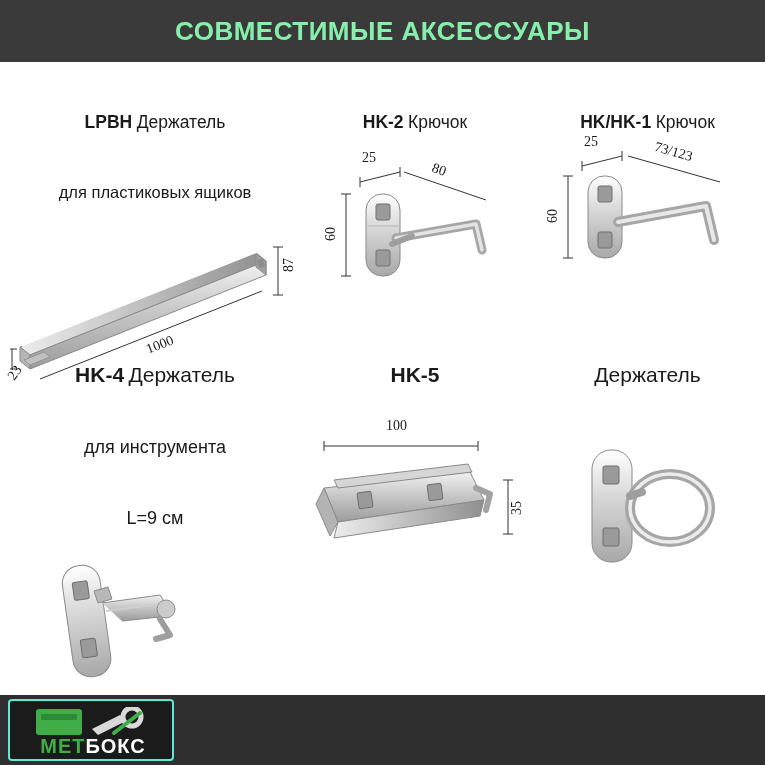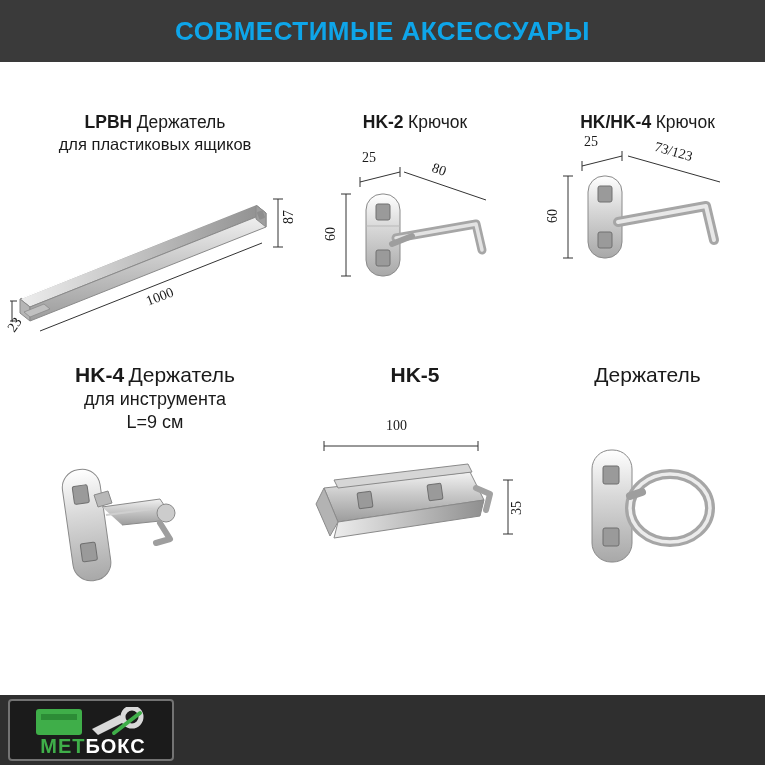--- a/index.html
+++ b/index.html
@@ -14,34 +14,34 @@
   }
   .page { width:765px; height:765px; position:relative; background:#fff; }
 
   
   .header {
     position:absolute; left:0; top:0; width:765px; height:62px;
     background:#3a3a3a;
     display:flex; align-items:center; justify-content:center;
   }
   .header-title {
-    color:#0ea5e9;
+    color:#86efac;
     font-size:26px;
     font-weight:bold;
     letter-spacing:0.5px;
   }
 
   
   .content { position:absolute; left:0; top:62px; width:765px; height:687px; background:#fff; }
   .cell { position:absolute; text-align:center; }
 
   .cap { text-align:center; line-height:1.25; }
   .cap .code { font-weight:bold; font-size:17.5px; }
   .cap .name { font-size:17.5px; }
-  .cap .sub  { font-size:16.5px; }
+  .cap .sub  { font-size:16.5px;margin-top:48px; }
 
   .big .code { font-weight:bold; font-size:21px; }
   .big .name { font-size:21px; }
   .big .sub  { font-size:18px; }
 
   .art { position:relative;font-family:Liberation Serif, serif; }
 
   
   .dim {
     position:absolute;
@@ -50,21 +50,21 @@
     white-space:nowrap;
   }
 
   
   .footer {
     position:absolute; left:0; top:695px; width:765px; height:70px;
     background:#2f2f2f;
   }
   .logo {
     position:absolute; left:8px; top:4px; width:166px; height:62px;
-    background:#1b1b1b; border:2px solid #737373; border-radius:4px;
+    background:#1b1b1b; border:2px solid #5eead4; border-radius:4px;
     overflow:hidden;
   }
   .logo-green {
     position:absolute; left:26px; top:8px; width:46px; height:26px;
     background:#3fae49; border-radius:3px;
   }
   .logo-green:after{
     content:""; position:absolute; left:5px; top:5px; width:36px; height:6px;
     background:#2c8c36;
   }
@@ -184,21 +184,21 @@
         <div class="dim" style="left:132px; top:-4px; transform:rotate(19deg);">80</div>
         <div class="dim" style="left:24px; top:60px;">
           <span style="display:inline-block; transform:rotate(-90deg);">60</span>
         </div>
       </div>
     </div>
 
     <div class="cell" style="left:530px; top:50px; width:235px;">
       <div class="cap">
         <div>
-          <span class="code">HK/HK-4</span>
+          <span class="code">HK/HK-1</span>
           <span class="name">Крючок</span>
         </div>
       </div>
 
       <div class="art" style="height:170px; margin-top:14px;">
         <svg width="235" height="170" viewBox="0 0 235 170">
 
           <rect x="58" y="28" width="34" height="82" rx="16" fill="url(#met3)" stroke="#8a8a8a" stroke-width="1"></rect>
           <rect x="68" y="38" width="14" height="16" rx="2" fill="#9a9a9a" stroke="#707070" stroke-width="1"></rect>
           <rect x="68" y="84" width="14" height="16" rx="2" fill="#9a9a9a" stroke="#707070" stroke-width="1"></rect>

